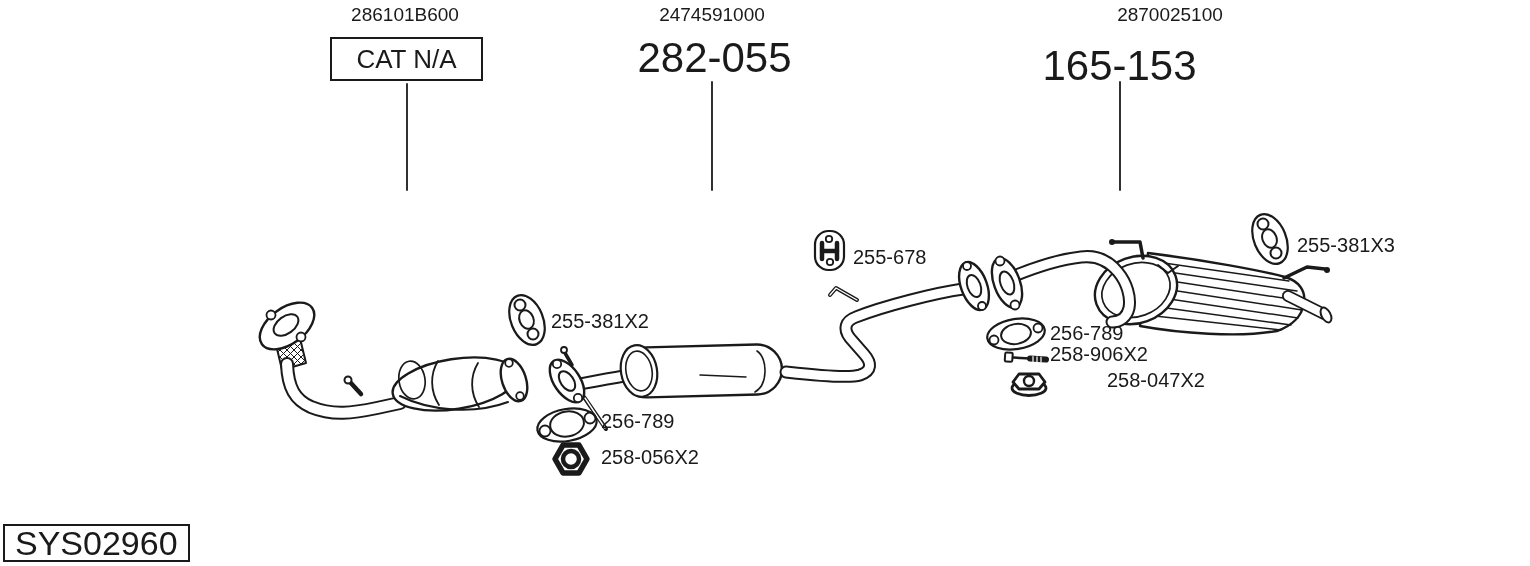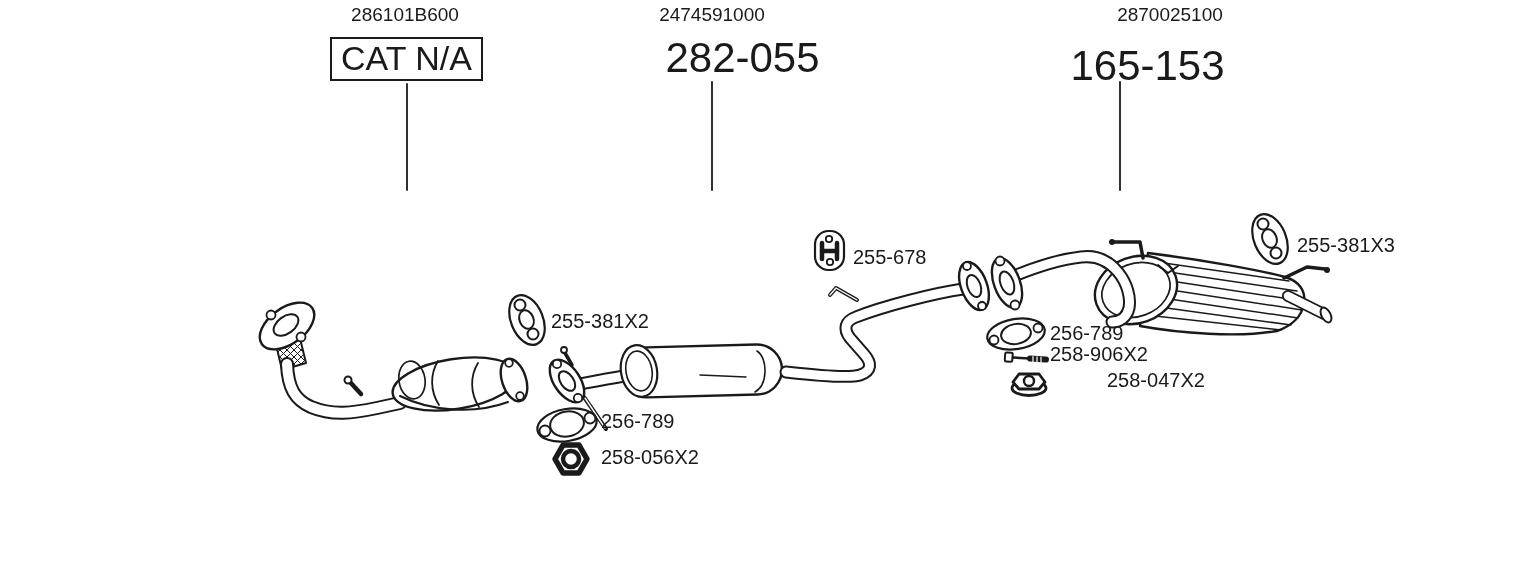--- a/index.html
+++ b/index.html
@@ -4,26 +4,26 @@
 <style>
   :root { --ink:#1a1a1a; --bg:#ffffff; }
   html,body { margin:0; padding:0; background:var(--bg); }
   .canvas {
     position:relative; width:1416px; height:566px; background:var(--bg);
     font-family:"Liberation Sans", sans-serif; color:var(--ink); overflow:hidden;text-decoration:underline;
   }
   .canvas svg { position:absolute; left:0; top:0; }
   .label { position:absolute; white-space:nowrap; line-height:1.05; color:var(--ink); }
   .pn   { font-size:19px; text-align:center; }
-  .code { font-size:42px; text-align:center;margin-left:28px; }
+  .code { font-size:42px; text-align:center; }
   .co   { font-size:20px; }
   .code-box {
     position:absolute; border:2px solid var(--ink); box-sizing:border-box;
-    display:flex; align-items:flex-start; justify-content:center;
-    font-size:34px; white-space:nowrap;
+    display:flex; align-items:center; justify-content:center;
+    font-size:26px; white-space:nowrap;
   }
   .sys-box {
     position:absolute; border:2px solid var(--ink); box-sizing:border-box;
     height:38px; line-height:34px; padding:0 10px; font-size:34px; white-space:nowrap;
   }
   
   svg * { stroke-linecap:round; stroke-linejoin:round; }
   .ink    { stroke:var(--ink); fill:none; }
   .inkfill{ fill:var(--ink); stroke:none; }
   .wfill  { fill:#fff; stroke:var(--ink); }
@@ -185,14 +185,17 @@
 
   <div class="label co" style="left:551px; top:311px">255-381X2</div>
   <div class="label co" style="left:853px; top:247px">255-678</div>
   <div class="label co" style="left:1297px; top:235px">255-381X3</div>
   <div class="label co" style="left:1050px; top:323px">256-789</div>
   <div class="label co" style="left:1050px; top:344px">258-906X2</div>
   <div class="label co" style="left:1107px; top:370px">258-047X2</div>
   <div class="label co" style="left:601px; top:411px">256-789</div>
   <div class="label co" style="left:601px; top:447px">258-056X2</div>
 
+  <div class="sys-box" style="left:3px; top:524px">
+    <span>SYS02960</span>
+  </div>
 
 </div>
 
 </body></html>

